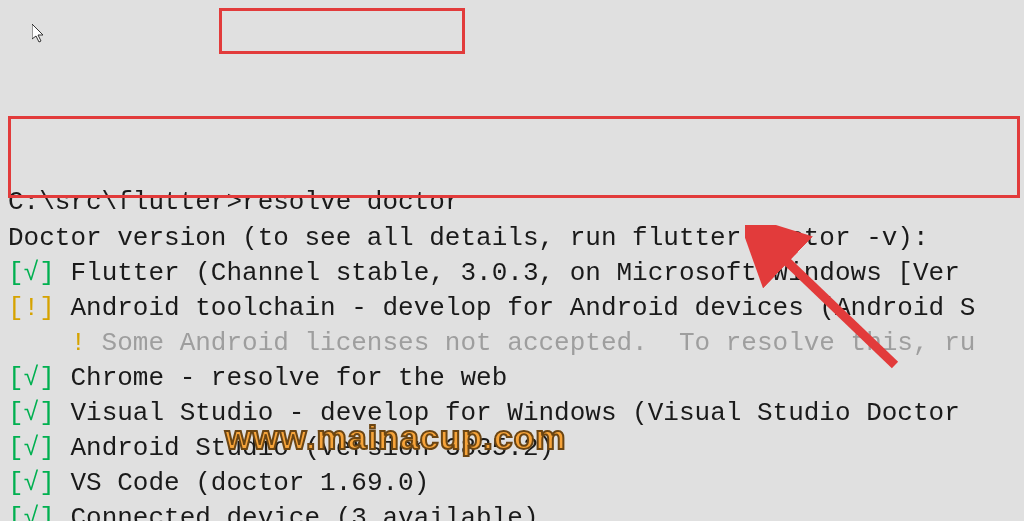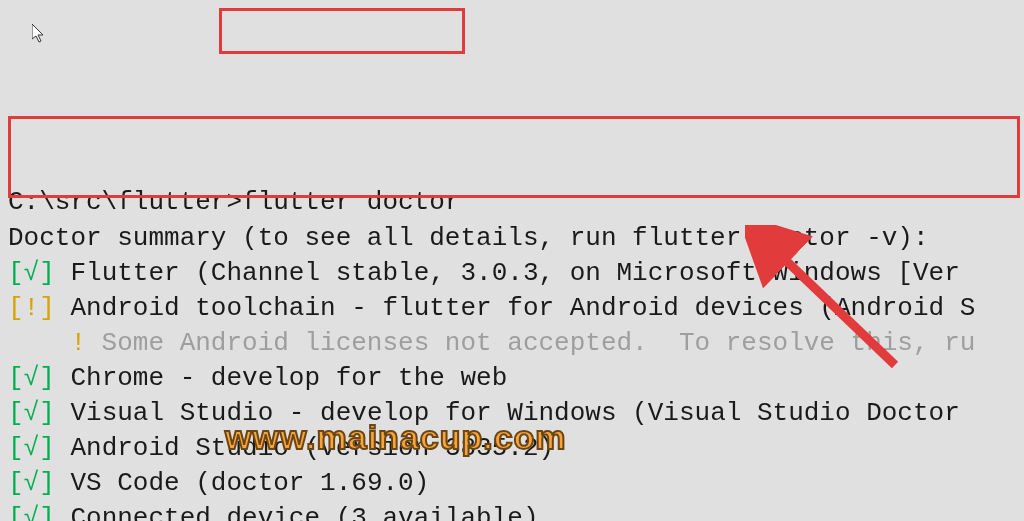--- a/index.html
+++ b/index.html
@@ -68,26 +68,26 @@
       color: #555;
       pointer-events: none;
     }
   </style>
 </head>
 <body>
 
 
 
 <div class="terminal">
-<span>C:\src\flutter&gt;</span><span>flutter doctor</span>
-<span>Doctor summary (to see all details, run flutter doctor -v):</span>
+<span>C:\src\flutter&gt;</span><span>resolve doctor</span>
+<span>Doctor version (to see all details, run flutter doctor -v):</span>
 <span class="green"><span>[</span><span>√</span><span>]</span></span><span> Flutter (Channel stable, 3.0.3, on Microsoft Windows [Ver</span>
-<span class="yellow"><span>[</span><span>!</span><span>]</span></span><span> Android toolchain - flutter for Android devices (Android S</span>
+<span class="yellow"><span>[</span><span>!</span><span>]</span></span><span> Android toolchain - develop for Android devices (Android S</span>
 <span class="yellow">    !</span><span class="gray"> Some Android licenses not accepted.  To resolve this, ru</span>
-<span class="green"><span>[</span><span>√</span><span>]</span></span><span> Chrome - develop for the web</span>
+<span class="green"><span>[</span><span>√</span><span>]</span></span><span> Chrome - resolve for the web</span>
 <span class="green"><span>[</span><span>√</span><span>]</span></span><span> Visual Studio - develop for Windows (Visual Studio Doctor </span>
 <span class="green"><span>[</span><span>√</span><span>]</span></span><span> Android Studio (version 3835.2)</span>
 <span class="green"><span>[</span><span>√</span><span>]</span></span><span> VS Code (doctor 1.69.0)</span>
 <span class="green"><span>[</span><span>√</span><span>]</span></span><span> Connected device (3 available)</span>
 
 
 
 
 
 

